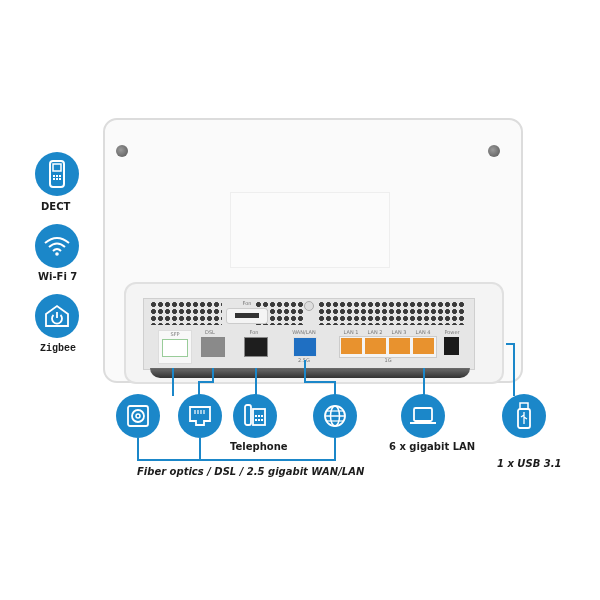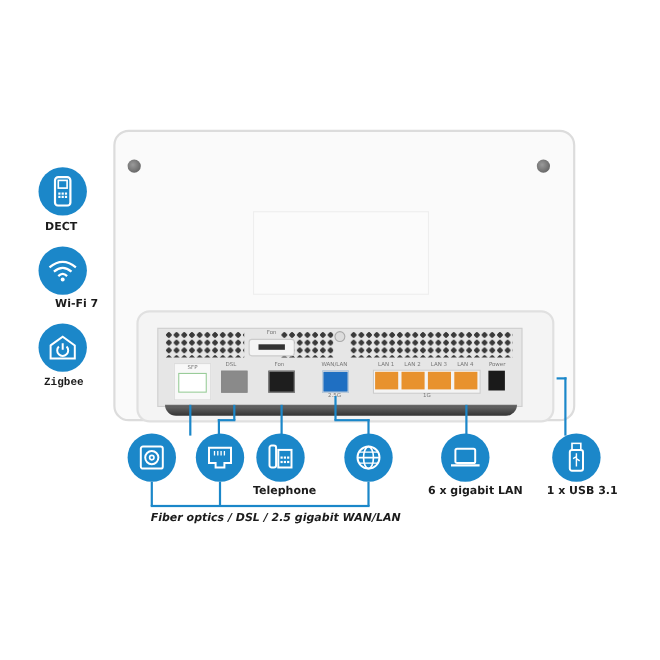--- a/index.html
+++ b/index.html
@@ -38,21 +38,21 @@
 <div class="abs cap" style="left:41px;top:201px;">DECT</div>
 
 <div class="abs circle" style="left:35px;top:224px;">
   <svg width="28" height="22" viewBox="0 0 28 22">
       <path d="M2 8 Q14 -2 26 8" fill="none" stroke="#fff" stroke-width="2"></path>
       <path d="M6 12 Q14 5 22 12" fill="none" stroke="#fff" stroke-width="2"></path>
       <path d="M10 16 Q14 12 18 16" fill="none" stroke="#fff" stroke-width="2"></path>
       <circle cx="14" cy="19" r="1.8" fill="#fff"></circle>
     </svg>
 </div>
-<div class="abs cap" style="left:50px;top:271px;">Wi-Fi 7</div>
+<div class="abs cap" style="left:38px;top:271px;">Wi-Fi 7</div>
 
 <div class="abs circle" style="left:35px;top:294px;">
   <svg width="26" height="24" viewBox="0 0 26 24">
       <path d="M2 10 L13 2 L24 10 L24 22 L2 22 Z" fill="none" stroke="#fff" stroke-width="1.8"></path>
       <path d="M9.5 11 A5 5 0 1 0 16.5 11" fill="none" stroke="#fff" stroke-width="1.8"></path>
       <line x1="13" y1="8" x2="13" y2="14" stroke="#fff" stroke-width="1.8"></line>
     </svg>
 </div>
 <div class="abs cap" style="left:40px;top:343px;font-family:Liberation Mono, monospace;">Zigbee</div>
 
@@ -166,13 +166,13 @@
 </div>
 <div class="abs cap" style="left:389px;top:441px;">6 x gigabit LAN</div>
 
 <div class="abs circle" style="left:502px;top:394px;">
   <svg width="18" height="28" viewBox="0 0 18 28">
       <rect x="5" y="1" width="8" height="6" fill="none" stroke="#fff" stroke-width="1.5"></rect>
       <rect x="3" y="7" width="12" height="19" rx="2" fill="none" stroke="#fff" stroke-width="1.8"></rect>
       <path d="M9 10 V22 M9 13 L6 15 M9 15 L12 17" stroke="#fff" stroke-width="1.3" fill="none"></path>
     </svg>
 </div>
-<div class="abs cap" style="left:497px;top:441px;">1 x USB 3.1</div>
+<div class="abs cap" style="left:497px;top:458px;font-style:italic;">1 x USB 3.1</div>
 
 </body></html>

